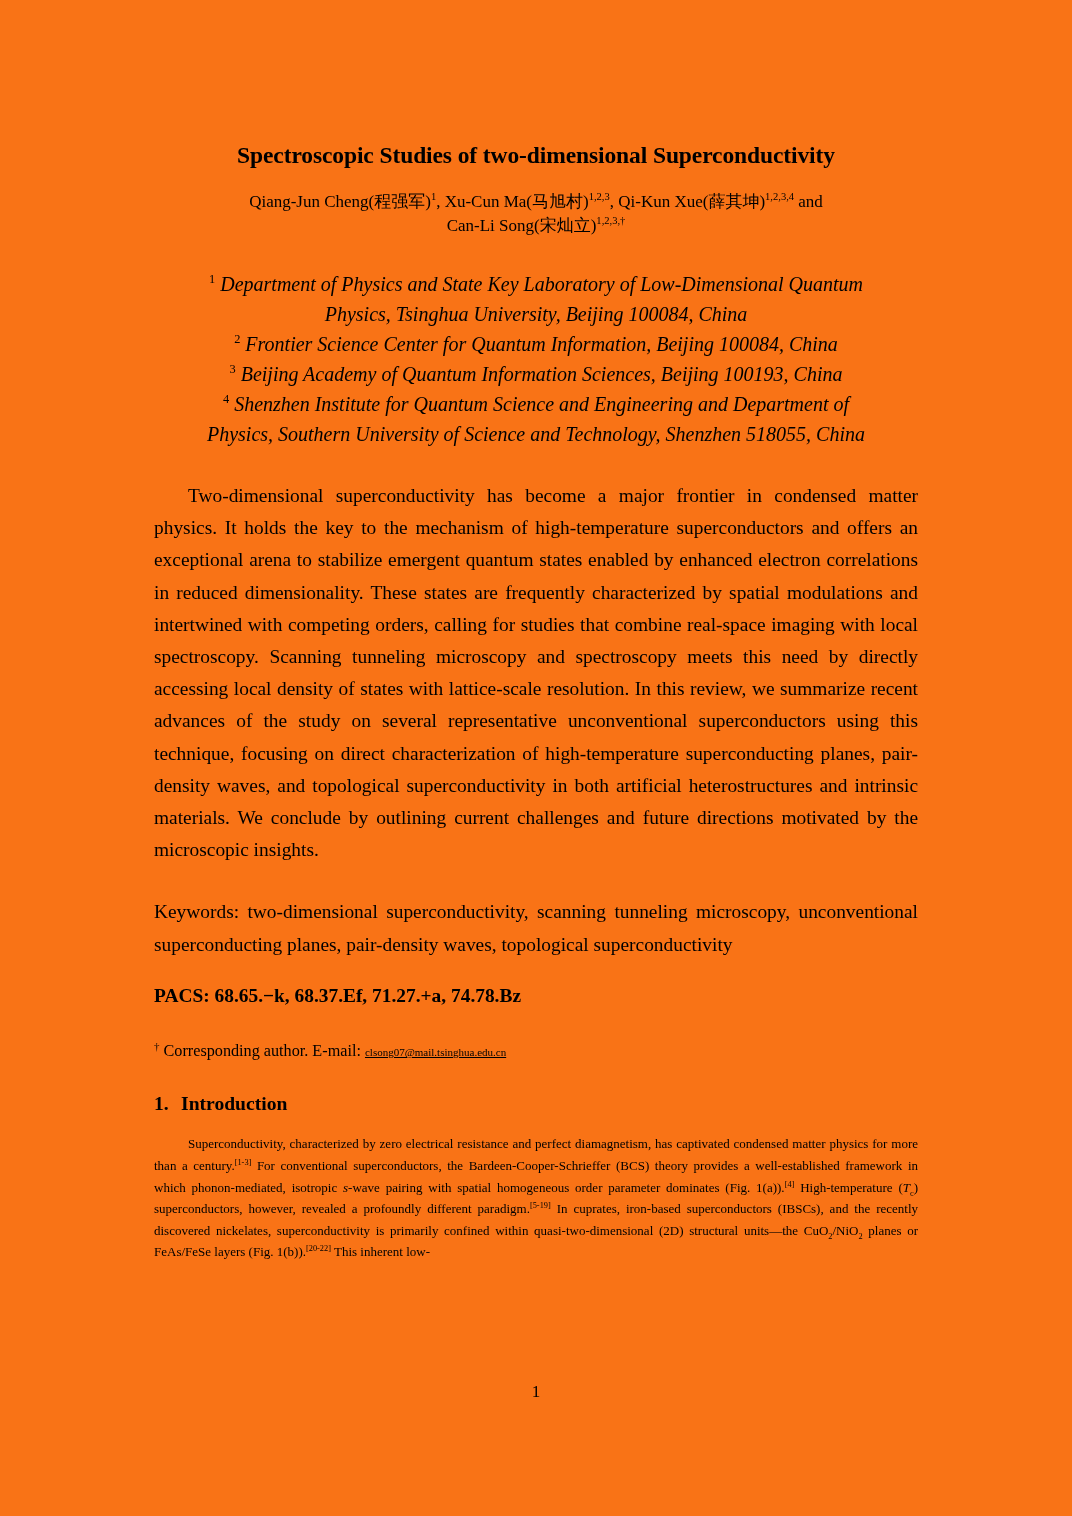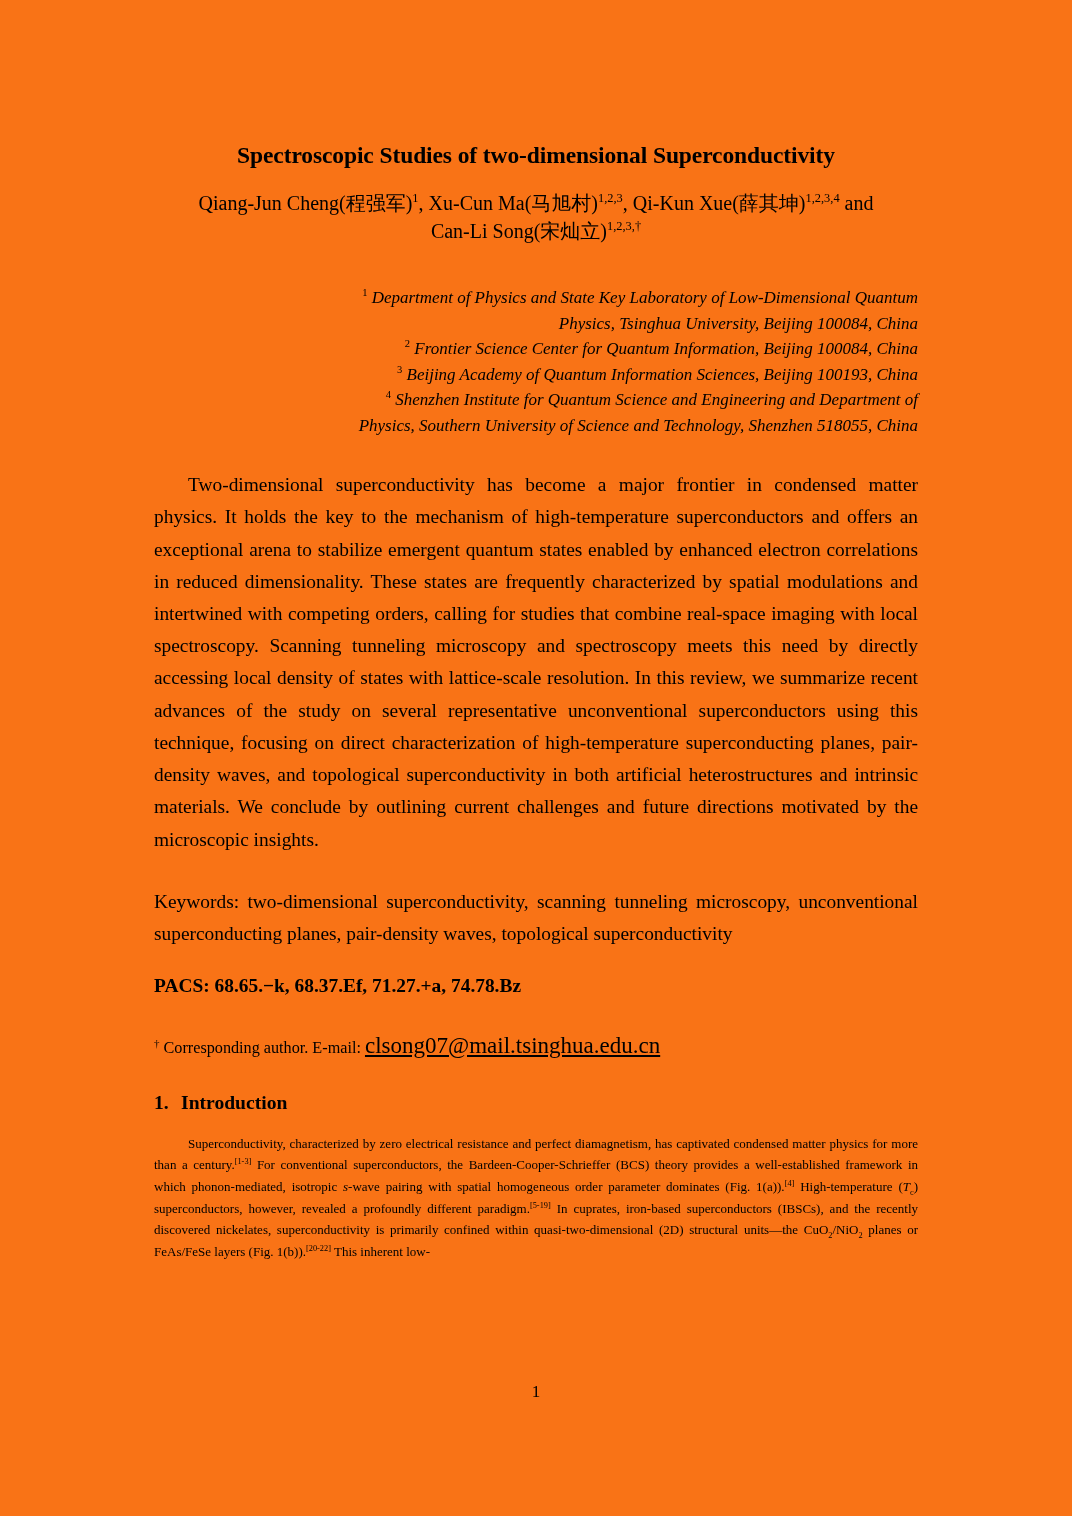--- a/index.html
+++ b/index.html
@@ -31,39 +31,39 @@
     font-weight: bold;
     font-size: 23.5px;
     line-height: 1.28;
     text-align: center;
     margin-top: 140px;
     letter-spacing: -0.1px;
   }
 
   
   .authors {
-    font-size: 20px;
+    font-size: 17px;
     line-height: 1.38;
     text-align: center;
     margin-top: 20px;
     padding: 0 12px;
   }
   .authors sup {
     font-size: 0.62em;
     vertical-align: super;
     line-height: 0;
   }
 
   
   .affiliations {
-    margin-top: 40px;
+    margin-top: 32px;
     font-style: italic;
-    font-size: 17px;
+    font-size: 20px;
     line-height: 1.50;
-    text-align: right;
+    text-align: center;
   }
   .affiliations .aff-line {
     display: block;
   }
   .affiliations sup {
     font-size: 0.62em;
     vertical-align: super;
     line-height: 0;
     font-style: normal;
   }
@@ -103,21 +103,21 @@
     line-height: 1.5;
     text-align: left;
   }
   .footnote sup {
     font-size: 0.68em;
     vertical-align: super;
     line-height: 0;
   }
   .footnote .email {
     text-decoration: underline;
-    font-size: 23px;
+    font-size: 11px;
     text-align: center;
   }
 
   
   .section-heading {
     margin-top: 26px;
     font-size: 19.6px;
     font-weight: bold;
     line-height: 1.4;
   }

